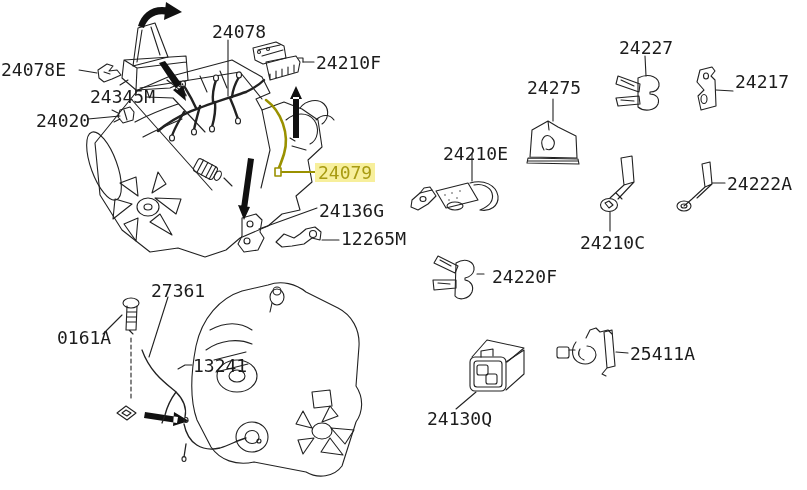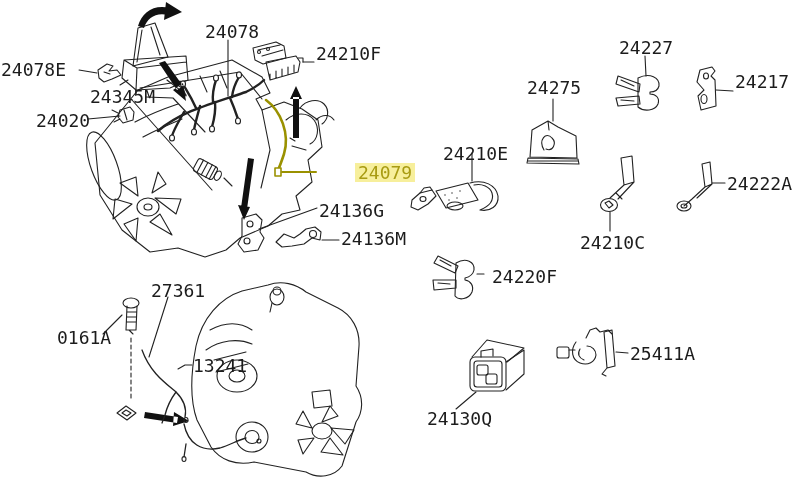--- a/index.html
+++ b/index.html
@@ -14,21 +14,20 @@
     letter-spacing:0px;
     color:#1c1c1c;
     white-space:nowrap;
     cursor:default;
     z-index:2;
   }
   .part-label.highlight{
     background:#f7ef9c;
     color:#a89b12;
     padding:0 3px;
-    margin-left:40px;
   }
 </style>
 </head>
 <body>
 
 <div class="stage">
 
 <svg class="art" width="807" height="490" viewBox="0 0 807 490" fill="none" stroke="#222222" stroke-width="1.1" stroke-linecap="round" stroke-linejoin="round">
 
   <g>
@@ -236,27 +235,27 @@
       <rect x="474" y="361" width="28" height="26" rx="3"></rect>
       <rect x="477" y="365" width="11" height="10" rx="2"></rect>
       <rect x="486" y="374" width="11" height="10" rx="2"></rect>
       <path d="M481,357 L481,351 L493,349 L493,356"></path>
       <path d="M476,392 L456,409"></path>
     </g>
   </g>
 </svg>
 
 <div class="part-label" style="left:1px;top:60px">24078E</div>
-<div class="part-label" style="left:205px;top:22px">24078</div>
+<div class="part-label" style="left:212px;top:22px">24078</div>
 <div class="part-label" style="left:90px;top:87px">24345M</div>
 <div class="part-label" style="left:36px;top:111px">24020</div>
-<div class="part-label" style="left:316px;top:44px">24210F</div>
+<div class="part-label" style="left:316px;top:53px">24210F</div>
 <div class="part-label highlight" style="left:315px;top:163px">24079</div>
 <div class="part-label" style="left:319px;top:201px">24136G</div>
-<div class="part-label" style="left:341px;top:229px">24136M</div>
+<div class="part-label" style="left:341px;top:229px">12265M</div>
 <div class="part-label" style="left:57px;top:328px">0161A</div>
 <div class="part-label" style="left:151px;top:281px">27361</div>
 <div class="part-label" style="left:193px;top:356px">13241</div>
 <div class="part-label" style="left:619px;top:38px">24227</div>
 <div class="part-label" style="left:527px;top:78px">24275</div>
 <div class="part-label" style="left:735px;top:72px">24217</div>
 <div class="part-label" style="left:443px;top:144px">24210E</div>
 <div class="part-label" style="left:727px;top:174px">24222A</div>
 <div class="part-label" style="left:580px;top:233px">24210C</div>
 <div class="part-label" style="left:492px;top:267px">24220F</div>

